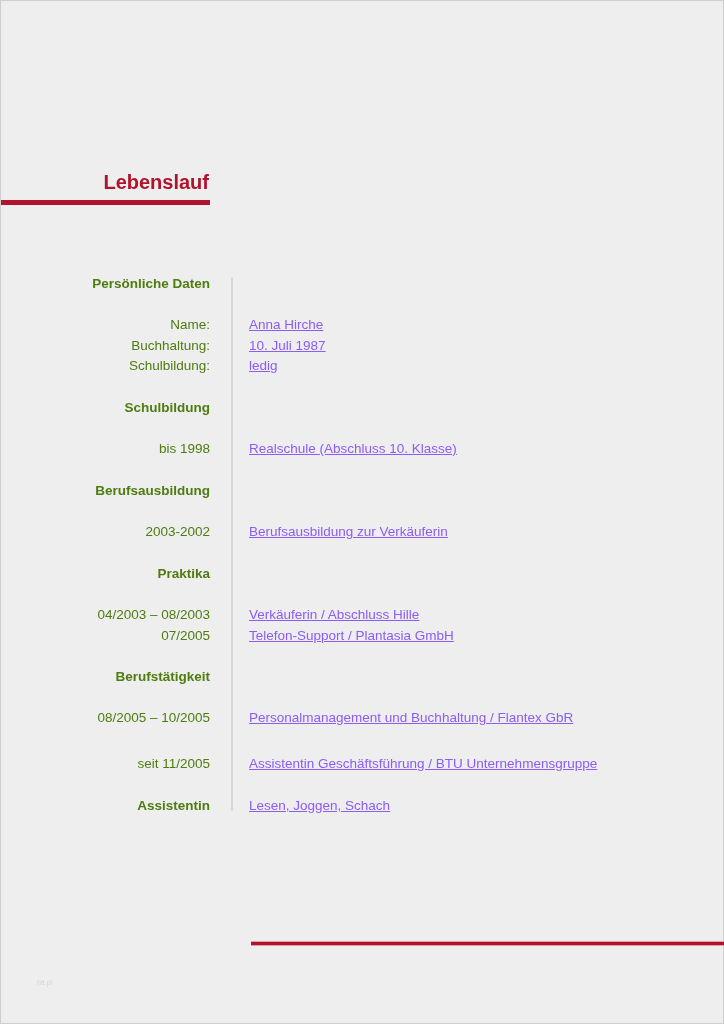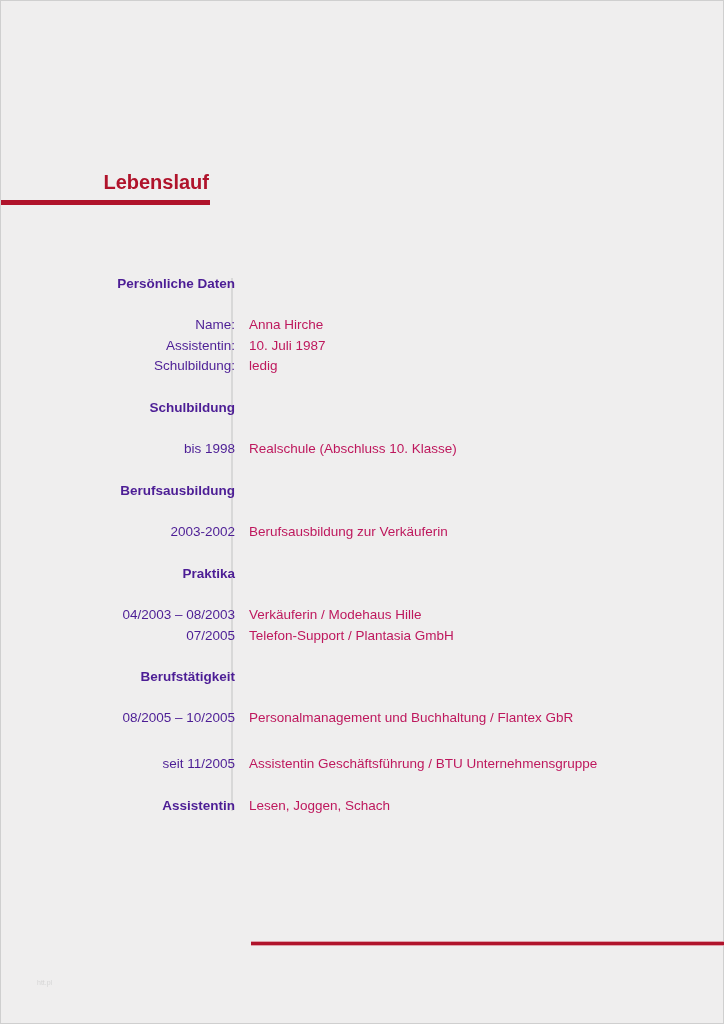--- a/index.html
+++ b/index.html
@@ -2,44 +2,44 @@
 <html><head>
 <meta charset="utf-8">
 <style>
   html,body{margin:0;padding:0;}
   body{width:724px;height:1024px;background:#efeeee;position:relative;overflow:hidden;font-family:"Liberation Sans",sans-serif;}
   .page{position:absolute;left:0;top:0;width:722px;height:1022px;border:1px solid #cfcfcf;}
   .title{position:absolute;right:514px;top:170px;font-size:20px;font-weight:bold;color:#b0132b;}
   .title-bar{position:absolute;left:0;top:199px;width:209px;height:5px;background:#b0132b;}
   .divider{position:absolute;left:230px;top:277px;width:2px;height:533px;background:#d8d8d8;}
   .row{position:absolute;left:0;width:724px;font-size:13.5px;line-height:17px;}
-  .lbl{position:absolute;right:490px;text-align:right;color:#4c1d95;white-space:nowrap;}
+  .lbl{position:absolute;right:515px;text-align:right;color:#4d7c0f;white-space:nowrap;}
   .lbl.b{font-weight:bold;}
-  .val{position:absolute;left:248px;color:#be185d;white-space:nowrap;}
+  .val{position:absolute;left:248px;color:#8b5cf6;white-space:nowrap;text-decoration:underline;}
   .bottom-bar{position:absolute;left:250px;top:940px;width:474px;height:3px;background:#b0132b;border-top:1px solid #e0a0aa;border-bottom:1px solid #e0a0aa;}
   .foot{position:absolute;left:36px;top:978px;font-size:7px;color:#d6d6d6;}
 </style>
 </head>
 <body>
 
 <div class="page">
   <div class="title">Lebenslauf</div>
   <div class="title-bar"></div>
   <div class="divider"></div>
   <div id="rows">
       <div class="row" style="top: 274px;">
         <span class="lbl b">Persönliche Daten</span>
         <span class="val"></span>
       </div>
       <div class="row" style="top: 315px;">
         <span class="lbl">Name:</span>
         <span class="val">Anna Hirche</span>
       </div>
       <div class="row" style="top: 336px;">
-        <span class="lbl">Assistentin:</span>
+        <span class="lbl">Buchhaltung:</span>
         <span class="val">10. Juli 1987</span>
       </div>
       <div class="row" style="top: 356px;">
         <span class="lbl">Schulbildung:</span>
         <span class="val">ledig</span>
       </div>
       <div class="row" style="top: 398px;">
         <span class="lbl b">Schulbildung</span>
         <span class="val"></span>
       </div>
@@ -54,21 +54,21 @@
       <div class="row" style="top: 522px;">
         <span class="lbl">2003-2002</span>
         <span class="val">Berufsausbildung zur Verkäuferin</span>
       </div>
       <div class="row" style="top: 564px;">
         <span class="lbl b">Praktika</span>
         <span class="val"></span>
       </div>
       <div class="row" style="top: 605px;">
         <span class="lbl">04/2003 – 08/2003</span>
-        <span class="val">Verkäuferin / Modehaus Hille</span>
+        <span class="val">Verkäuferin / Abschluss Hille</span>
       </div>
       <div class="row" style="top: 626px;">
         <span class="lbl">07/2005</span>
         <span class="val">Telefon-Support / Plantasia GmbH</span>
       </div>
       <div class="row" style="top: 667px;">
         <span class="lbl b">Berufstätigkeit</span>
         <span class="val"></span>
       </div>
       <div class="row" style="top: 708px;">

